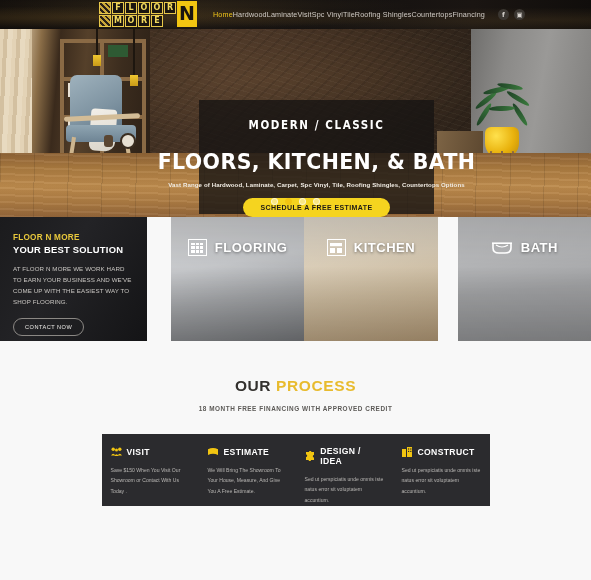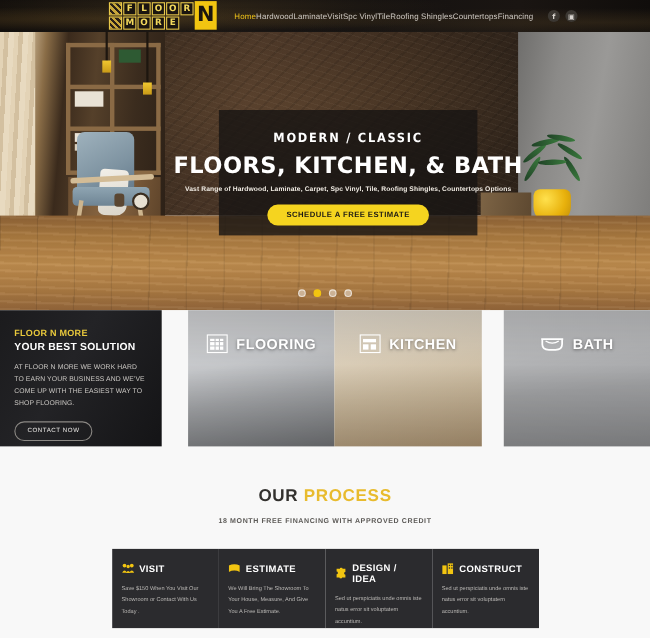--- a/index.html
+++ b/index.html
@@ -47,21 +47,21 @@
   .nav a.active { color: #f0c419; }
   .social { position: absolute; right: 66px; top: 0; height: 29px; display: flex; align-items: center; gap: 5px; }
   .soc {
     width: 11px; height: 11px; border-radius: 50%; background: #3b3732;
     display: flex; align-items: center; justify-content: center;
     color: #d8d4cf; font-size: 6.5px; font-weight: bold;
     font-family: "DejaVu Sans", sans-serif;
   }
 
   
-  .hero { position: relative; height: 253px; width: 100%; overflow: hidden; }
+  .hero { position: relative; height: 188px; width: 100%; overflow: hidden; }
   .hero-bg { position: absolute; inset: 0; }
   
   .wall {
     position: absolute; left: 0; top: 0; width: 100%; height: 66%;
     background:
       radial-gradient(ellipse at 45% 40%, rgba(150,110,70,.22), transparent 55%),
       linear-gradient(100deg,#2a1f16 0%,#3a2b1e 18%,#4a3627 38%,#3c2c1f 60%,#2e231a 78%,#241b14 100%);
   }
   .wall-tex {
     position: absolute; inset: 0;
@@ -164,41 +164,41 @@
     background: rgba(22,20,19,.80);
     display: flex; flex-direction: column; align-items: center; justify-content: flex-start;
     padding-top: 18px;
   }
   .h-kicker {
     color: #ffffff; font-size: 11.5px; letter-spacing: 1.6px; font-weight: bold;
     font-family: "DejaVu Sans Condensed","Liberation Sans", sans-serif;
   }
   .h-title {
     color: #ffffff; font-size: 20.5px; font-weight: 900; letter-spacing: .4px;
-    margin-top: 6px; font-family: "DejaVu Sans", sans-serif; white-space: nowrap;
+    margin-top: 18px; font-family: "DejaVu Sans", sans-serif; white-space: nowrap;
   }
   .h-sub {
     color: #f1ece4; font-size: 6.1px; font-weight: bold; letter-spacing: .1px;
     margin-top: 7px; white-space: nowrap;
   }
   .h-btn {
     margin-top: 10px; background: #f5d41f; color: #1d1a15;
     font-size: 7px; font-weight: bold; letter-spacing: .4px;
     padding: 6px 17px; border-radius: 13px; border: none; cursor: pointer;
     font-family: "Liberation Sans", sans-serif;
   }
   .dots { position: absolute; left: 0; right: 0; bottom: 12px; display: flex; justify-content: center; gap: 7px; }
   .dot {
     width: 7px; height: 7px; border-radius: 50%;
     background: rgba(255,255,255,.45); border: 1px solid rgba(255,255,255,.6); cursor: pointer;
   }
   .dot.active { background: #f2c511; border-color: #f2c511; }
 
   
-  .strip { position: relative; display: flex; height: 124px; width: 100%; justify-content: flex-end; }
+  .strip { position: relative; display: flex; height: 124px; width: 100%; }
   .fcell { position: relative; overflow: hidden; }
   .fcell.solid {
     width: 147px; background: linear-gradient(120deg,#1b1b1d 0%,#232326 42%,#141416 100%);
     padding: 16px 13px 0 13px;
   }
   .fc-kicker { color: #e8c83c; font-size: 8.2px; font-weight: bold; letter-spacing: .25px; }
   .fc-title { color: #ffffff; font-size: 9.4px; font-weight: bold; letter-spacing: .25px; margin-top: 2px; }
   .fc-body { color: #c9c6c2; font-size: 6.2px; line-height: 1.75; margin-top: 9px; letter-spacing: .1px; }
   .fc-btn {
     margin-top: 11px; display: inline-block; border: 1px solid #8b8884; border-radius: 11px;

